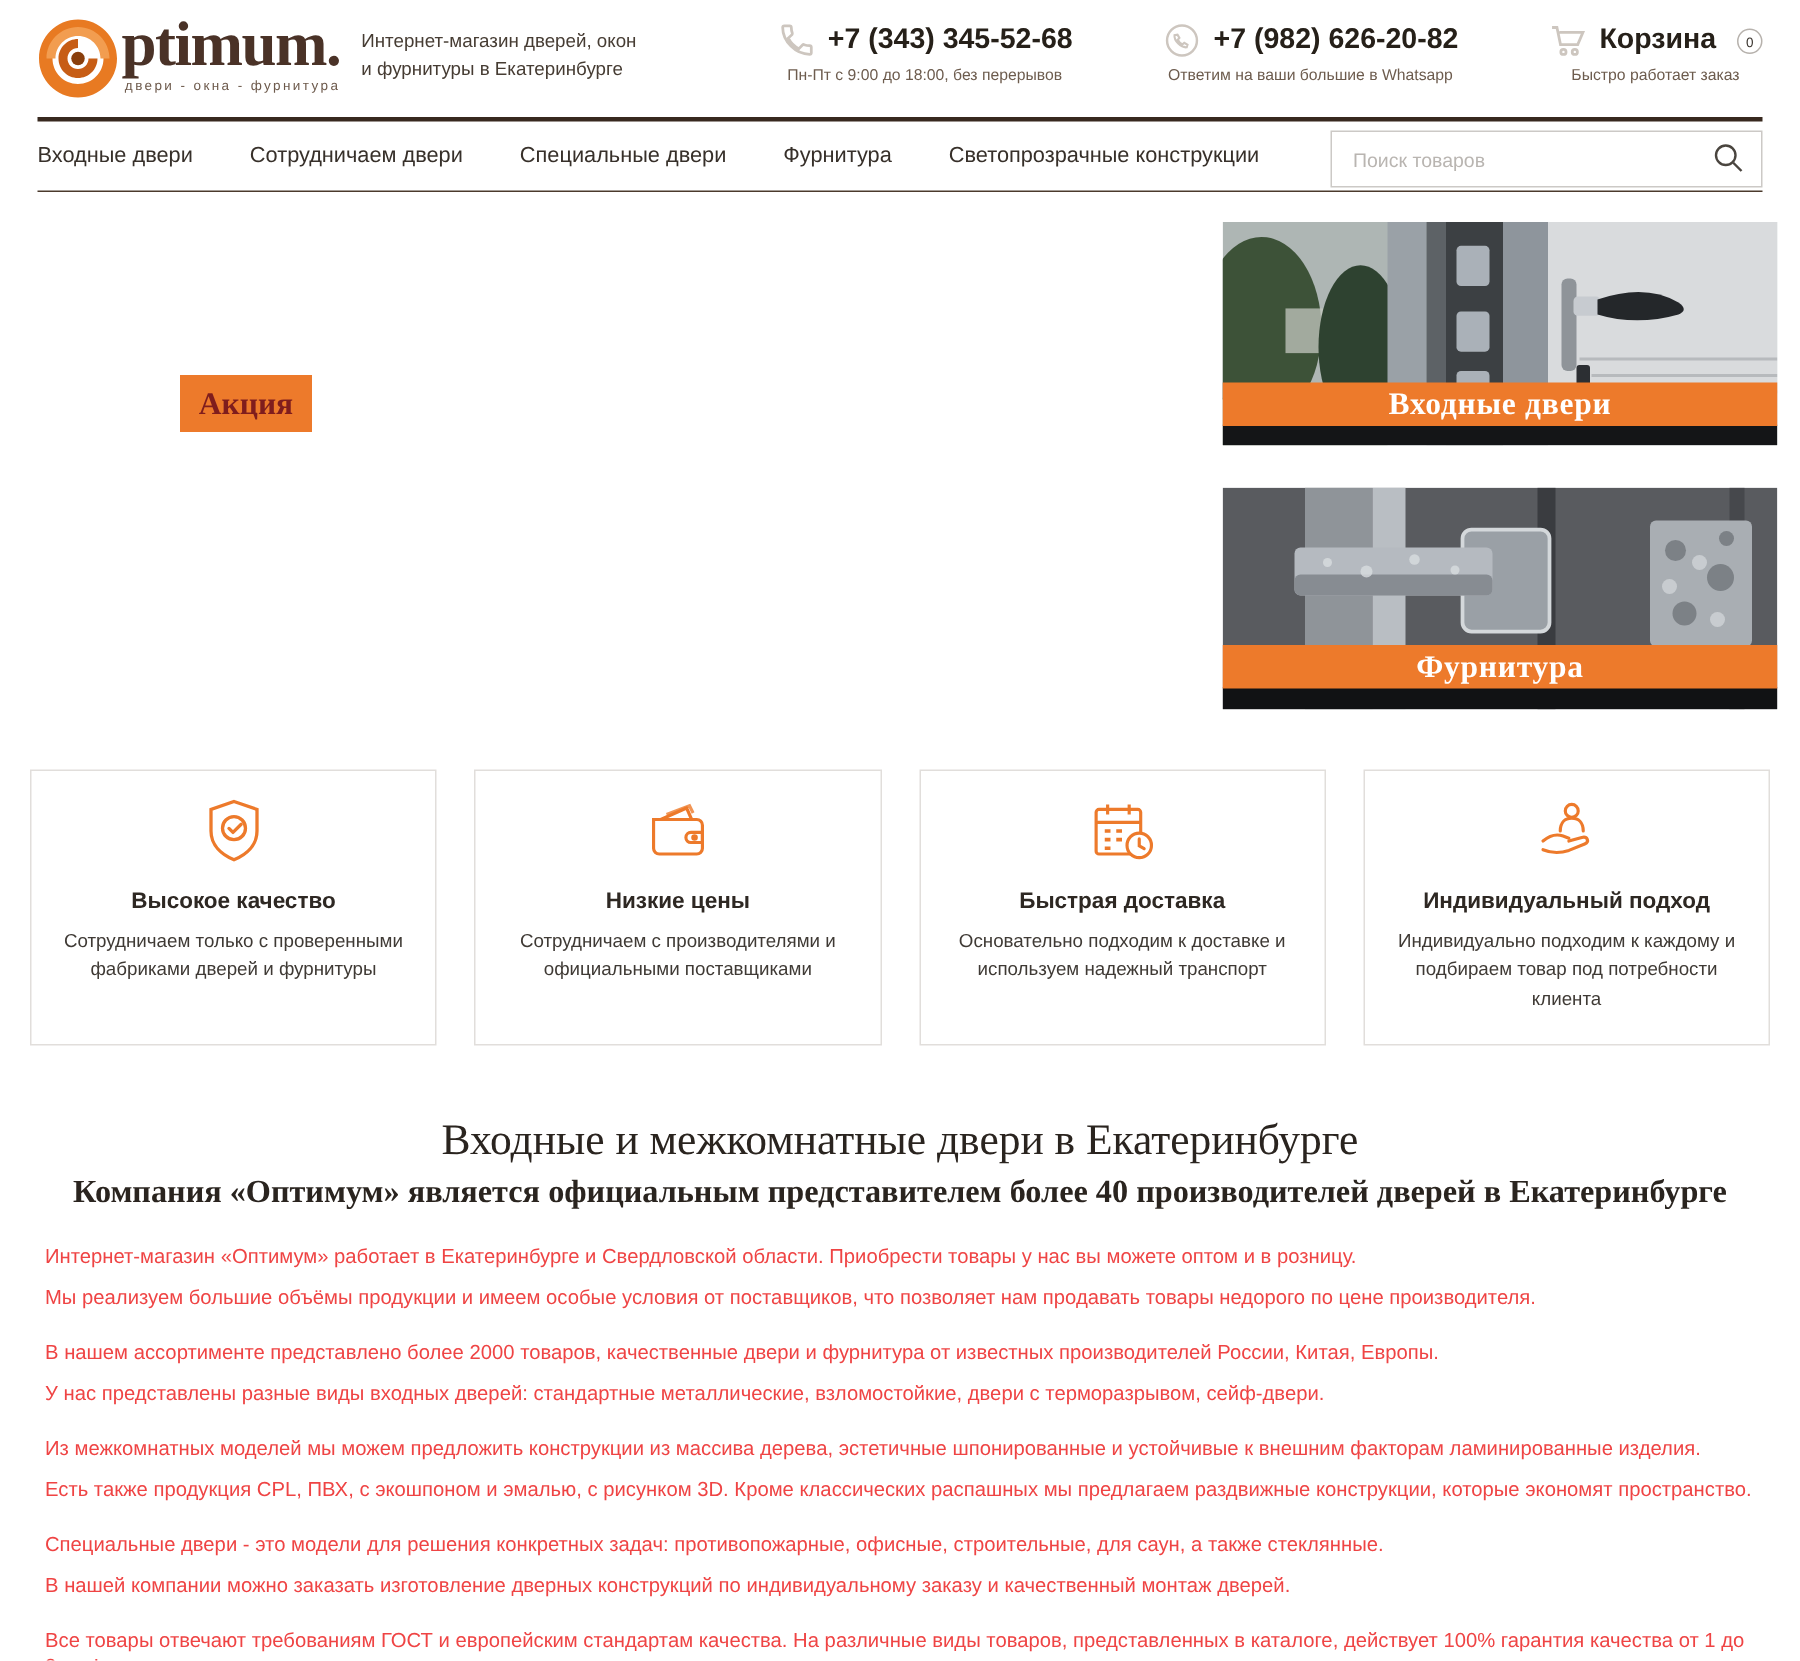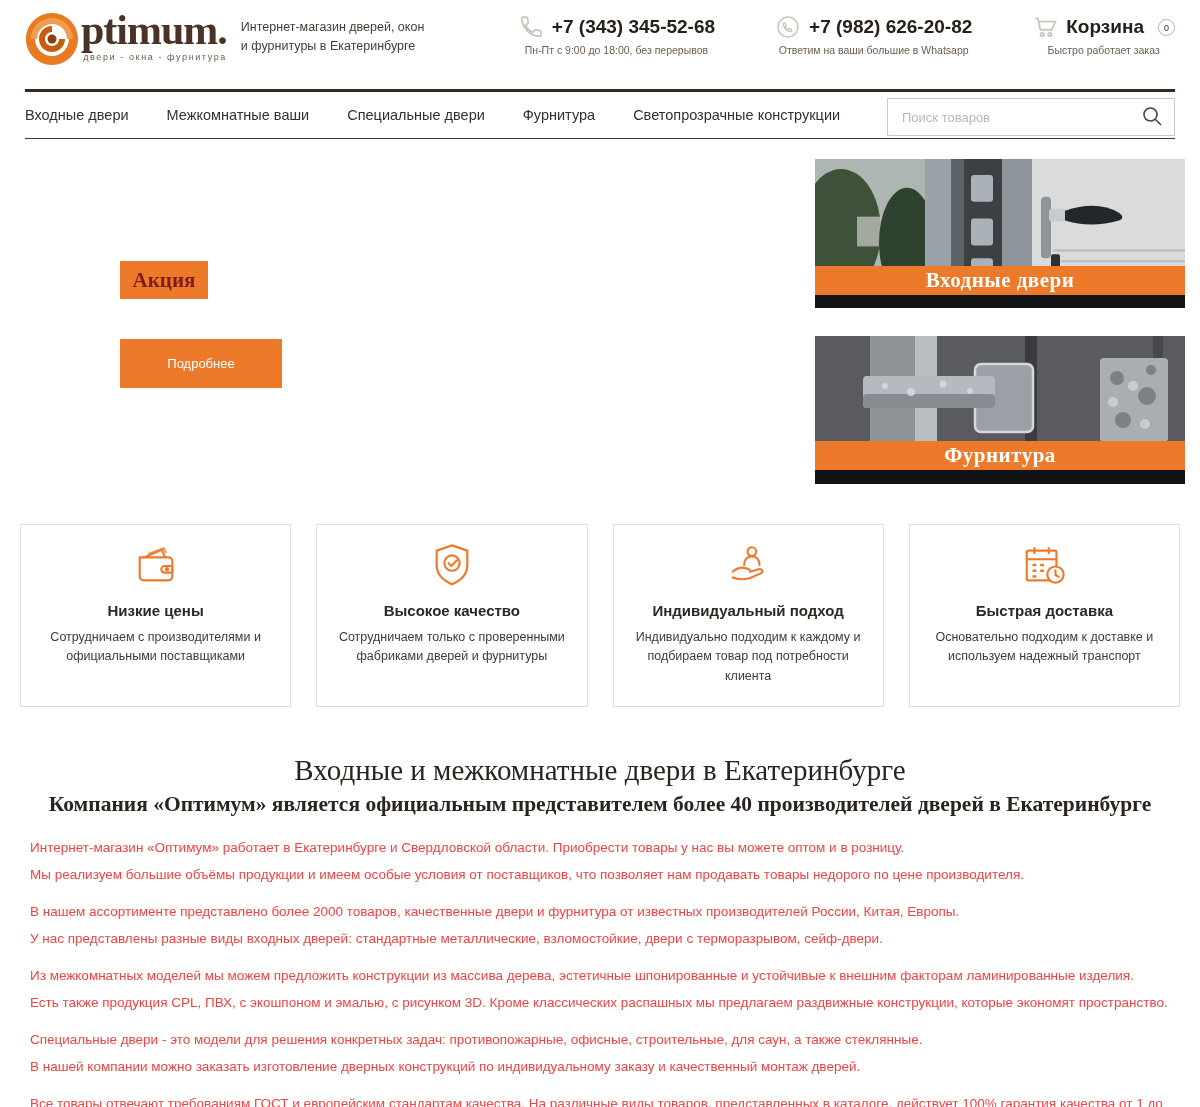--- a/index.html
+++ b/index.html
@@ -4,21 +4,21 @@
 <style>
   * { box-sizing: border-box; margin: 0; padding: 0; }
   html,body { width:1200px; height:1107px; }
   body {
     font-family: "Liberation Sans", sans-serif;
     background:#fff; color:#3a342e;
     position:relative; overflow:hidden;
   }
 
   
-  .hdr { display:flex; align-items:flex-start; padding:10px 25px 0 25px; height:89px; }
+  .hdr { display:flex; align-items:flex-start; padding:10px 25px 0 25px; height:78px; }
   .logo { display:flex; align-items:flex-start; text-decoration:none; cursor:pointer; }
   .logo-o { width:54px; height:54px; margin-top:2px; }
   .logo-txt { display:flex; flex-direction:column; margin-left:2px; }
   .logo-word { font-family:"Liberation Serif", serif; font-size:42px; line-height:40px; font-weight:bold; color:#4a3227; letter-spacing:-1px; }
   .logo-tag { font-size:9px; letter-spacing:1.6px; color:#6d5a4c; text-align:right; margin-top:2px; }
   .site-desc { margin-left:14px; margin-top:8px; font-size:12.5px; line-height:1.55; color:#463c33; }
   .hdr-contacts { margin-left:auto; display:flex; gap:60px; margin-top:4px; }
   .contact { text-align:center; }
   .contact-row { display:flex; align-items:center; justify-content:center; gap:8px; }
   .contact-ic { width:26px; height:26px; flex:0 0 auto; }
@@ -120,38 +120,37 @@
         <span class="phone-num">Корзина</span>
           <span class="cart-badge">0</span>
       </div>
       <div class="contact-note">Быстро работает заказ</div>
     </div>
   </div>
 </header>
 
 <nav class="navwrap">
   <a class="nav-item">Входные двери</a>
-  <a class="nav-item">Межкомнатные ваши</a>
+  <a class="nav-item">Сотрудничаем двери</a>
   <a class="nav-item">Специальные двери</a>
   <a class="nav-item">Фурнитура</a>
   <a class="nav-item">Светопрозрачные конструкции</a>
   <div class="search-box">
     <input class="search-input" type="text" placeholder="Поиск товаров" style="">
     <button class="search-btn">
       <svg viewBox="0 0 24 24" fill="none" stroke="#4a453f" stroke-width="1.6" width="24" height="24">
         <circle cx="10.5" cy="10.5" r="6.5"></circle>
         <path d="M15.5 15.5L21 21"></path>
       </svg>
     </button>
   </div>
 </nav>
 
 <section class="hero">
   <div class="promo-badge">Акция</div>
-  <button class="promo-btn">Подробнее</button>
 
   <div class="hero-card c1">
     <svg viewBox="0 0 370 150" preserveAspectRatio="none">
       <rect width="370" height="150" fill="#aeb6b4"></rect>
       <rect x="0" y="118" width="110" height="32" fill="#55683f"></rect>
       <ellipse cx="26" cy="72" rx="40" ry="62" fill="#3d5238"></ellipse>
       <rect x="42" y="58" width="44" height="30" fill="#c4c8c0" opacity="0.75"></rect>
       <ellipse cx="92" cy="84" rx="28" ry="55" fill="#2e4230"></ellipse>
       <rect x="110" y="0" width="26" height="150" fill="#9aa1a7"></rect>
       <rect x="136" y="0" width="13" height="150" fill="#5d6266"></rect>
@@ -206,64 +205,64 @@
           <circle cx="330" cy="88" r="5"></circle>
       </g>
       <rect y="133" width="370" height="15" fill="#111214"></rect>
     </svg>
     <div class="hero-banner">Фурнитура</div>
   </div>
 </section>
 
 <section class="features">
   <div class="feature">
+    <svg class="feature-ic" viewBox="0 0 48 48" fill="none" stroke="#ed7a2b" stroke-width="2.3">
+      <path d="M24 3.5 L40 9 v15 c0 10-7.5 16.5-16 20 C15.5 40.5 8 34 8 24 V9 Z"></path>
+      <circle cx="24" cy="22" r="8"></circle>
+      <path d="M20.5 22.2 l2.8 2.8 L29 19.3" stroke-linecap="round" stroke-linejoin="round"></path>
+    </svg>
+    <h3>Высокое качество</h3>
+    <p>Сотрудничаем только с проверенными фабриками дверей и фурнитуры</p>
+  </div>
+
+  <div class="feature">
     <svg class="feature-ic" viewBox="0 0 48 48" fill="none" stroke="#ed7a2b" stroke-width="2.2">
       <path d="M7 16 h30 a4 4 0 0 1 4 4 v16 a4 4 0 0 1 -4 4 H11 a4 4 0 0 1 -4 -4 Z"></path>
       <path d="M12 16 l18 -8 3.5 8" stroke-linejoin="round"></path>
       <path d="M16 12.5 l16 -6 2.5 5" opacity="0.8"></path>
       <path d="M33 25 h8 v7 h-8 a3.5 3.5 0 0 1 0 -7 Z"></path>
       <circle cx="35.5" cy="28.5" r="1.2" fill="#ed7a2b"></circle>
     </svg>
     <h3>Низкие цены</h3>
     <p>Сотрудничаем с производителями и официальными поставщиками</p>
-  </div>
-
-  <div class="feature">
-    <svg class="feature-ic" viewBox="0 0 48 48" fill="none" stroke="#ed7a2b" stroke-width="2.3">
-      <path d="M24 3.5 L40 9 v15 c0 10-7.5 16.5-16 20 C15.5 40.5 8 34 8 24 V9 Z"></path>
-      <circle cx="24" cy="22" r="8"></circle>
-      <path d="M20.5 22.2 l2.8 2.8 L29 19.3" stroke-linecap="round" stroke-linejoin="round"></path>
-    </svg>
-    <h3>Высокое качество</h3>
-    <p>Сотрудничаем только с проверенными фабриками дверей и фурнитуры</p>
-  </div>
-
-  <div class="feature">
-    <svg class="feature-ic" viewBox="0 0 48 48" fill="none" stroke="#ed7a2b" stroke-width="2.2">
-      <circle cx="28" cy="10" r="4.5"></circle>
-      <path d="M20 24 c0 -6 3.5 -9 8 -9 s8 3 8 9" stroke-linecap="round"></path>
-      <path d="M8 37 c6 2.5 12 2.5 18 .5 l11 -4.5 c3.5 -1.5 2 -5.5 -2 -4.5 l-9 2.5" stroke-linecap="round" stroke-linejoin="round"></path>
-      <path d="M8 31 q7 -6 14 -3.5 l4 1.5" stroke-linecap="round"></path>
-    </svg>
-    <h3>Индивидуальный подход</h3>
-    <p>Индивидуально подходим к каждому и подбираем товар под потребности клиента</p>
   </div>
 
   <div class="feature">
     <svg class="feature-ic" viewBox="0 0 48 48" fill="none" stroke="#ed7a2b" stroke-width="2.2">
       <rect x="6" y="9" width="31" height="31" rx="2"></rect>
       <path d="M6 18 h31"></path>
       <path d="M14 5.5 v7 M29 5.5 v7"></path>
       <path d="M12 24 h4 M20 24 h4 M12 30 h4 M20 30 h4 M12 36 h4" stroke-width="2.6"></path>
       <circle cx="36" cy="34" r="8.5" fill="#fff"></circle>
       <path d="M36 29.5 v4.8 l3.4 2" stroke-linecap="round"></path>
     </svg>
     <h3>Быстрая доставка</h3>
     <p>Основательно подходим к доставке и используем надежный транспорт</p>
   </div>
+
+  <div class="feature">
+    <svg class="feature-ic" viewBox="0 0 48 48" fill="none" stroke="#ed7a2b" stroke-width="2.2">
+      <circle cx="28" cy="10" r="4.5"></circle>
+      <path d="M20 24 c0 -6 3.5 -9 8 -9 s8 3 8 9" stroke-linecap="round"></path>
+      <path d="M8 37 c6 2.5 12 2.5 18 .5 l11 -4.5 c3.5 -1.5 2 -5.5 -2 -4.5 l-9 2.5" stroke-linecap="round" stroke-linejoin="round"></path>
+      <path d="M8 31 q7 -6 14 -3.5 l4 1.5" stroke-linecap="round"></path>
+    </svg>
+    <h3>Индивидуальный подход</h3>
+    <p>Индивидуально подходим к каждому и подбираем товар под потребности клиента</p>
+  </div>
 </section>
 
 <section class="seo">
   <h1>Входные и межкомнатные двери в Екатеринбурге</h1>
   <h2>Компания «Оптимум» является официальным представителем более 40 производителей дверей в Екатеринбурге</h2>
 
   <p>Интернет-магазин «Оптимум» работает в Екатеринбурге и Свердловской области. Приобрести товары у нас вы можете оптом и в розницу.</p>
   <p class="gap">Мы реализуем большие объёмы продукции и имеем особые условия от поставщиков, что позволяет нам продавать товары недорого по цене производителя.</p>
 
   <p>В нашем ассортименте представлено более 2000 товаров, качественные двери и фурнитура от известных производителей России, Китая, Европы.</p>

